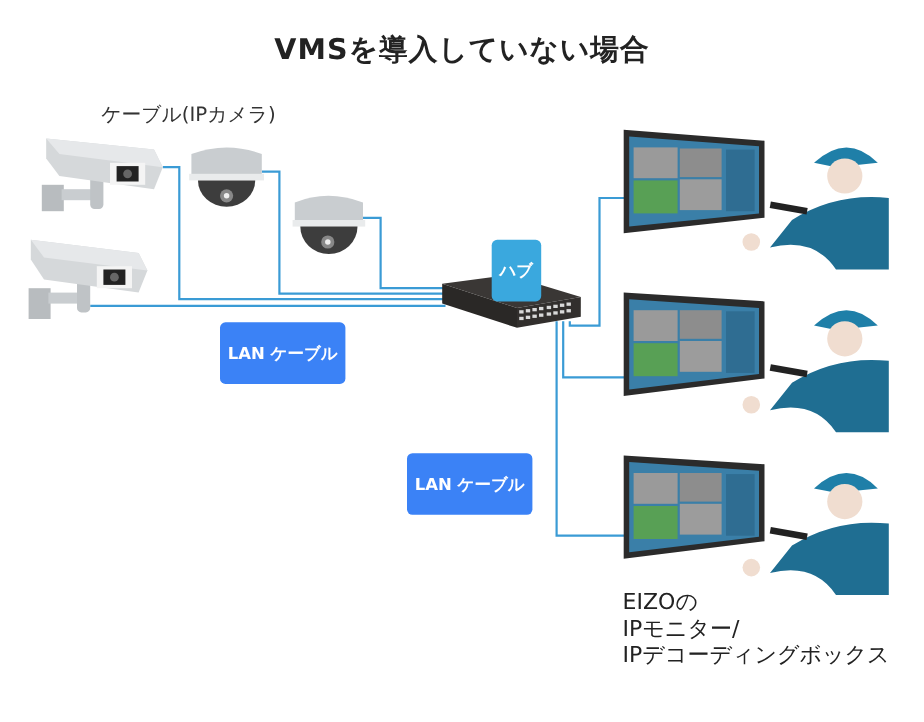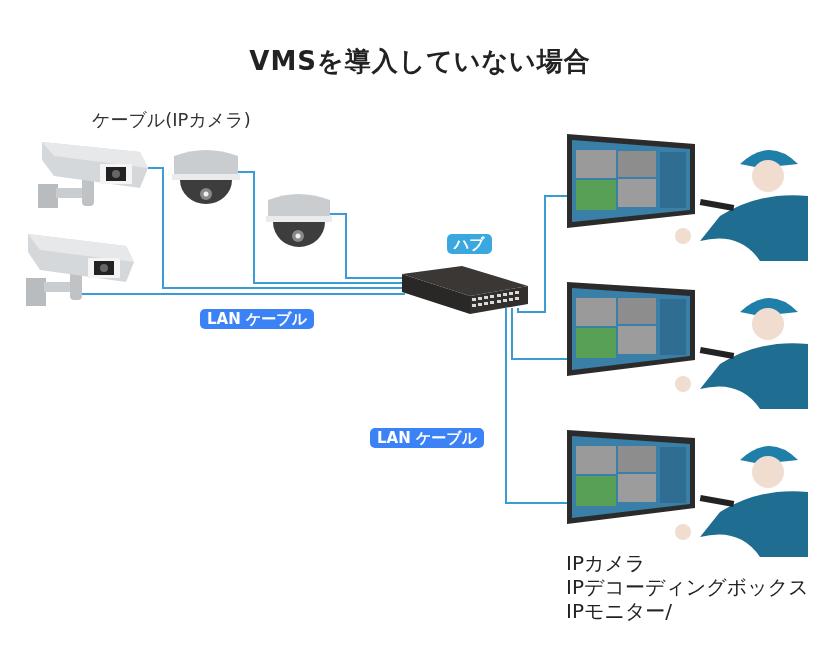--- a/index.html
+++ b/index.html
@@ -1,20 +1,20 @@
 <!DOCTYPE html>
 <html><head>
 <meta charset="utf-8">
 <style>
   html, body { margin:0; padding:0; background:#ffffff; }
   body { width:840px; height:656px; position:relative; overflow:hidden; font-family:"DejaVu Sans", sans-serif; }
-  #stage { position:absolute; left:0; top:16px; width:840px; height:504px; }
+  #stage { position:absolute; left:0; top:0; width:840px; height:504px; }
   .title { position:absolute; left:0; width:840px; top:28px; text-align:center; font-family:"DejaVu Sans", sans-serif; font-weight:bold; font-size:26px; color:#222; letter-spacing:1px; }
   .cam-label { position:absolute; left:92px; top:92px; font-size:18px; color:#333; }
-  .badge { position:absolute; color:#fff; font-weight:bold; border-radius:5px; font-size:15px; padding:0 7px; line-height:20px; }
+  .badge { position:absolute; color:#fff; font-weight:bold; border-radius:5px; font-size:15px; padding:18px 7px; line-height:20px; }
   .badge.dark { background:#3b82f6; }
   .badge.light { background:#3aa8de; }
   .monitor-caption { position:absolute; left:566px; top:535px; font-size:20px; color:#222; line-height:24px; }
   .monitor-caption div { white-space:nowrap; }
 </style>
 </head>
 <body>
 
 <div id="stage">
   <div class="title">VMSを導入していない場合</div>
@@ -144,17 +144,17 @@
       <rect x="700" y="482" width="34" height="6" fill="#222" transform="rotate(10 717 485)"></rect>
       <circle cx="683" cy="516" r="8" fill="#f0ddd0"></circle>
     </g>
   </svg>
 
   <div class="badge light" style="left:447px;top:218px;">ハブ</div>
   <div class="badge dark" style="left:200px;top:293px;">LAN ケーブル</div>
   <div class="badge dark" style="left:370px;top:412px;">LAN ケーブル</div>
 
   <div class="monitor-caption">
-    <div>IPカメラ</div>
+    <div>EIZOの</div>
+    <div>IPモニター/</div>
     <div>IPデコーディングボックス</div>
-    <div>IPモニター/</div>
   </div>
 </div>
 
 </body></html>

